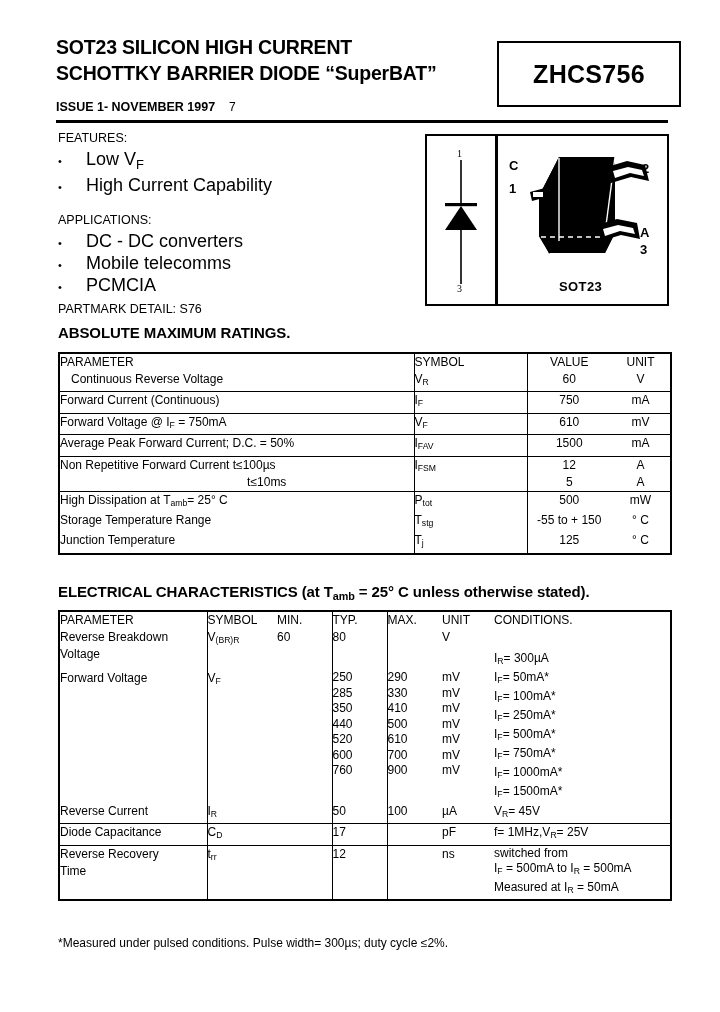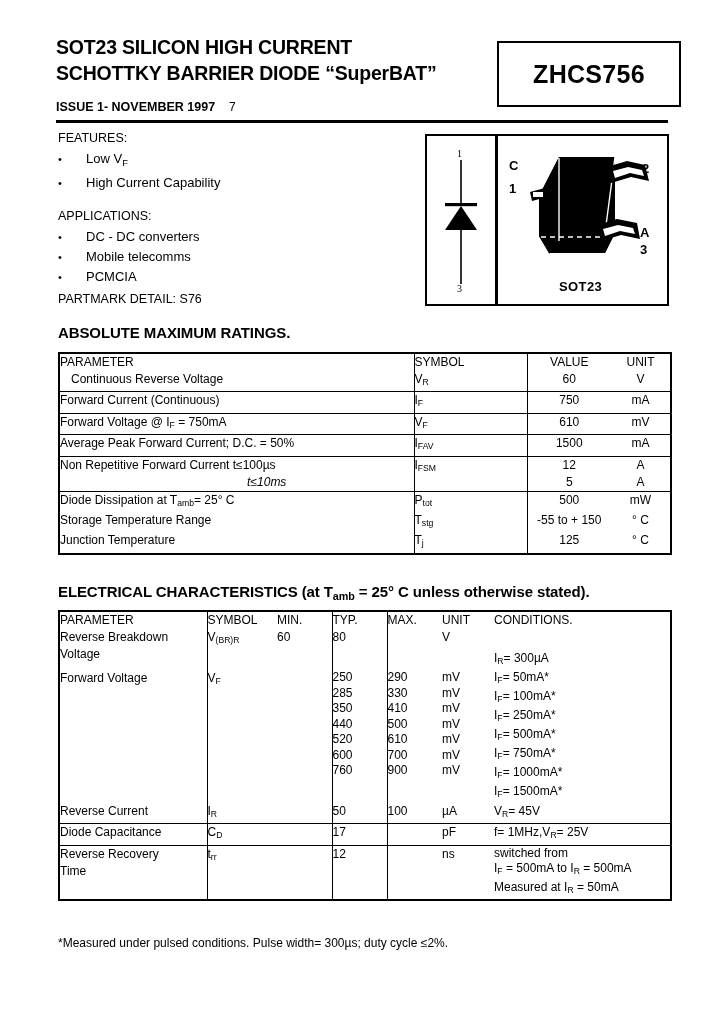--- a/index.html
+++ b/index.html
@@ -90,21 +90,21 @@
   .bullet-row {
     display: flex;
     align-items: baseline;
   }
   .bullet-dot {
     width: 28px;
     flex: 0 0 28px;
     font-size: 11px;
     line-height: 20px;
   }
-  .bullet-txt { font-size: 13px; }
+  .bullet-txt { font-size: 18px; }
   .gap { height: 13px; }
   .partmark { margin-top: 2px; font-size: 12.5px; }
 
   sub { font-size: 0.72em; vertical-align: -0.28em; }
 
   
   .pkgbox {
     position: absolute;
     left: 425px; top: 134px;
     width: 244px;
@@ -336,35 +336,35 @@
     <tr>
       <td class="cellpad" style="border-left:2.5px solid #000;margin-left:35px;">Average Peak Forward Current; D.C. =  50%</td>
       <td class="cellpad nb-l"><span>I</span><sub>FAV</sub></td>
       <td class="cellpad ctr nb-r">1500</td>
       <td class="cellpad ctr nb-l" style="border-right:2.5px solid #000;">mA</td>
     </tr>
 
     <tr>
       <td class="cellpad" style="border-left:2.5px solid #000;">
         <div>Non Repetitive Forward Current t≤100µs</div>
-        <div style="text-align:center;padding-left:60px;font-style:italic;">t≤10ms</div>
+        <div style="text-align:center;padding-left:60px;">t≤10ms</div>
       </td>
       <td class="cellpad nb-l"><span>I</span><sub>FSM</sub></td>
       <td class="cellpad ctr nb-r">
         <div>12</div>
         <div>5</div>
       </td>
       <td class="cellpad ctr nb-l" style="border-right:2.5px solid #000;">
         <div>A</div>
         <div>A</div>
       </td>
     </tr>
 
     <tr>
-      <td class="cellpad nb-b" style="border-left:2.5px solid #000;"><span>Diode Dissipation at T</span><sub>amb</sub><span>= 25° C</span></td>
+      <td class="cellpad nb-b" style="border-left:2.5px solid #000;"><span>High Dissipation at T</span><sub>amb</sub><span>= 25° C</span></td>
       <td class="cellpad nb-b nb-l"><span>P</span><sub>tot</sub></td>
       <td class="cellpad ctr nb-b nb-r">500</td>
       <td class="cellpad ctr nb-b nb-l" style="border-right:2.5px solid #000;">mW</td>
     </tr>
 
     <tr>
       <td class="cellpad nb-t nb-b" style="border-left:2.5px solid #000;">Storage Temperature Range</td>
       <td class="cellpad nb-t nb-b nb-l"><span>T</span><sub>stg</sub></td>
       <td class="cellpad ctr nb-t nb-b nb-r">-55 to + 150</td>
       <td class="cellpad ctr nb-t nb-b nb-l" style="border-right:2.5px solid #000;">° C</td>

